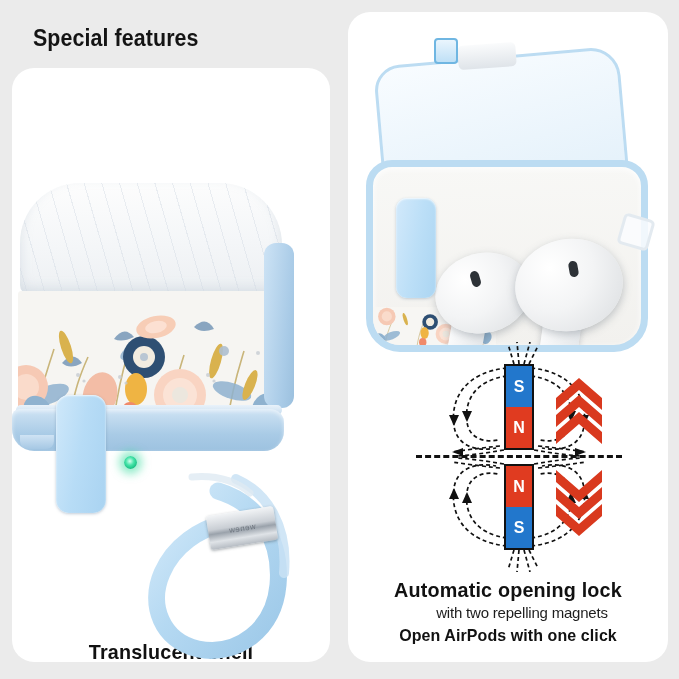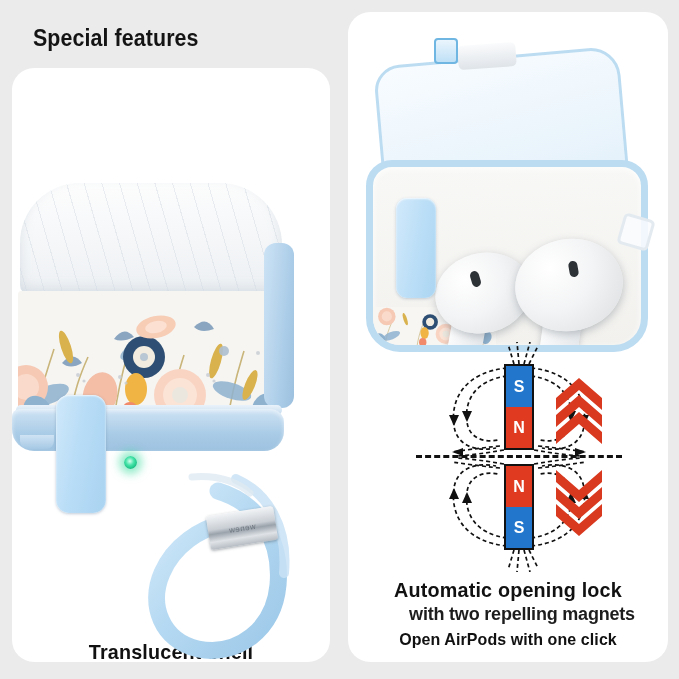--- a/index.html
+++ b/index.html
@@ -26,21 +26,21 @@
   #panel-left {left:12px;  top:68px;  width:318px; height:594px;}
   #panel-right{left:348px; top:12px;  width:320px; height:650px;}
 
   
   .caption{position:absolute;left:0;width:100%;text-align:center;color:#111;}
   .cap-h{
     font-family:"Liberation Sans Narrow","Liberation Sans",sans-serif;
     font-weight:bold;font-size:21px;letter-spacing:.2px;
     transform:scaleX(.94);
   }
-  .cap-sub{font-size:18px;font-weight:700;color:#1d1d1d;margin-top:2px;letter-spacing:-.2px;padding-left:28px;}
+  .cap-sub{font-size:15px;font-weight:400;color:#1d1d1d;margin-top:2px;letter-spacing:-.2px;padding-left:28px;}
   .cap-h2{
     font-family:"Liberation Sans Narrow","Liberation Sans",sans-serif;
     font-weight:bold;font-size:17px;margin-top:5px;letter-spacing:.1px;
     transform:scaleX(.94);
   }
   #cap-left {top:572px;}
   #cap-right{top:566px;}
 
   
   #photo-left{position:absolute;left:0;top:105px;width:318px;height:420px;}

